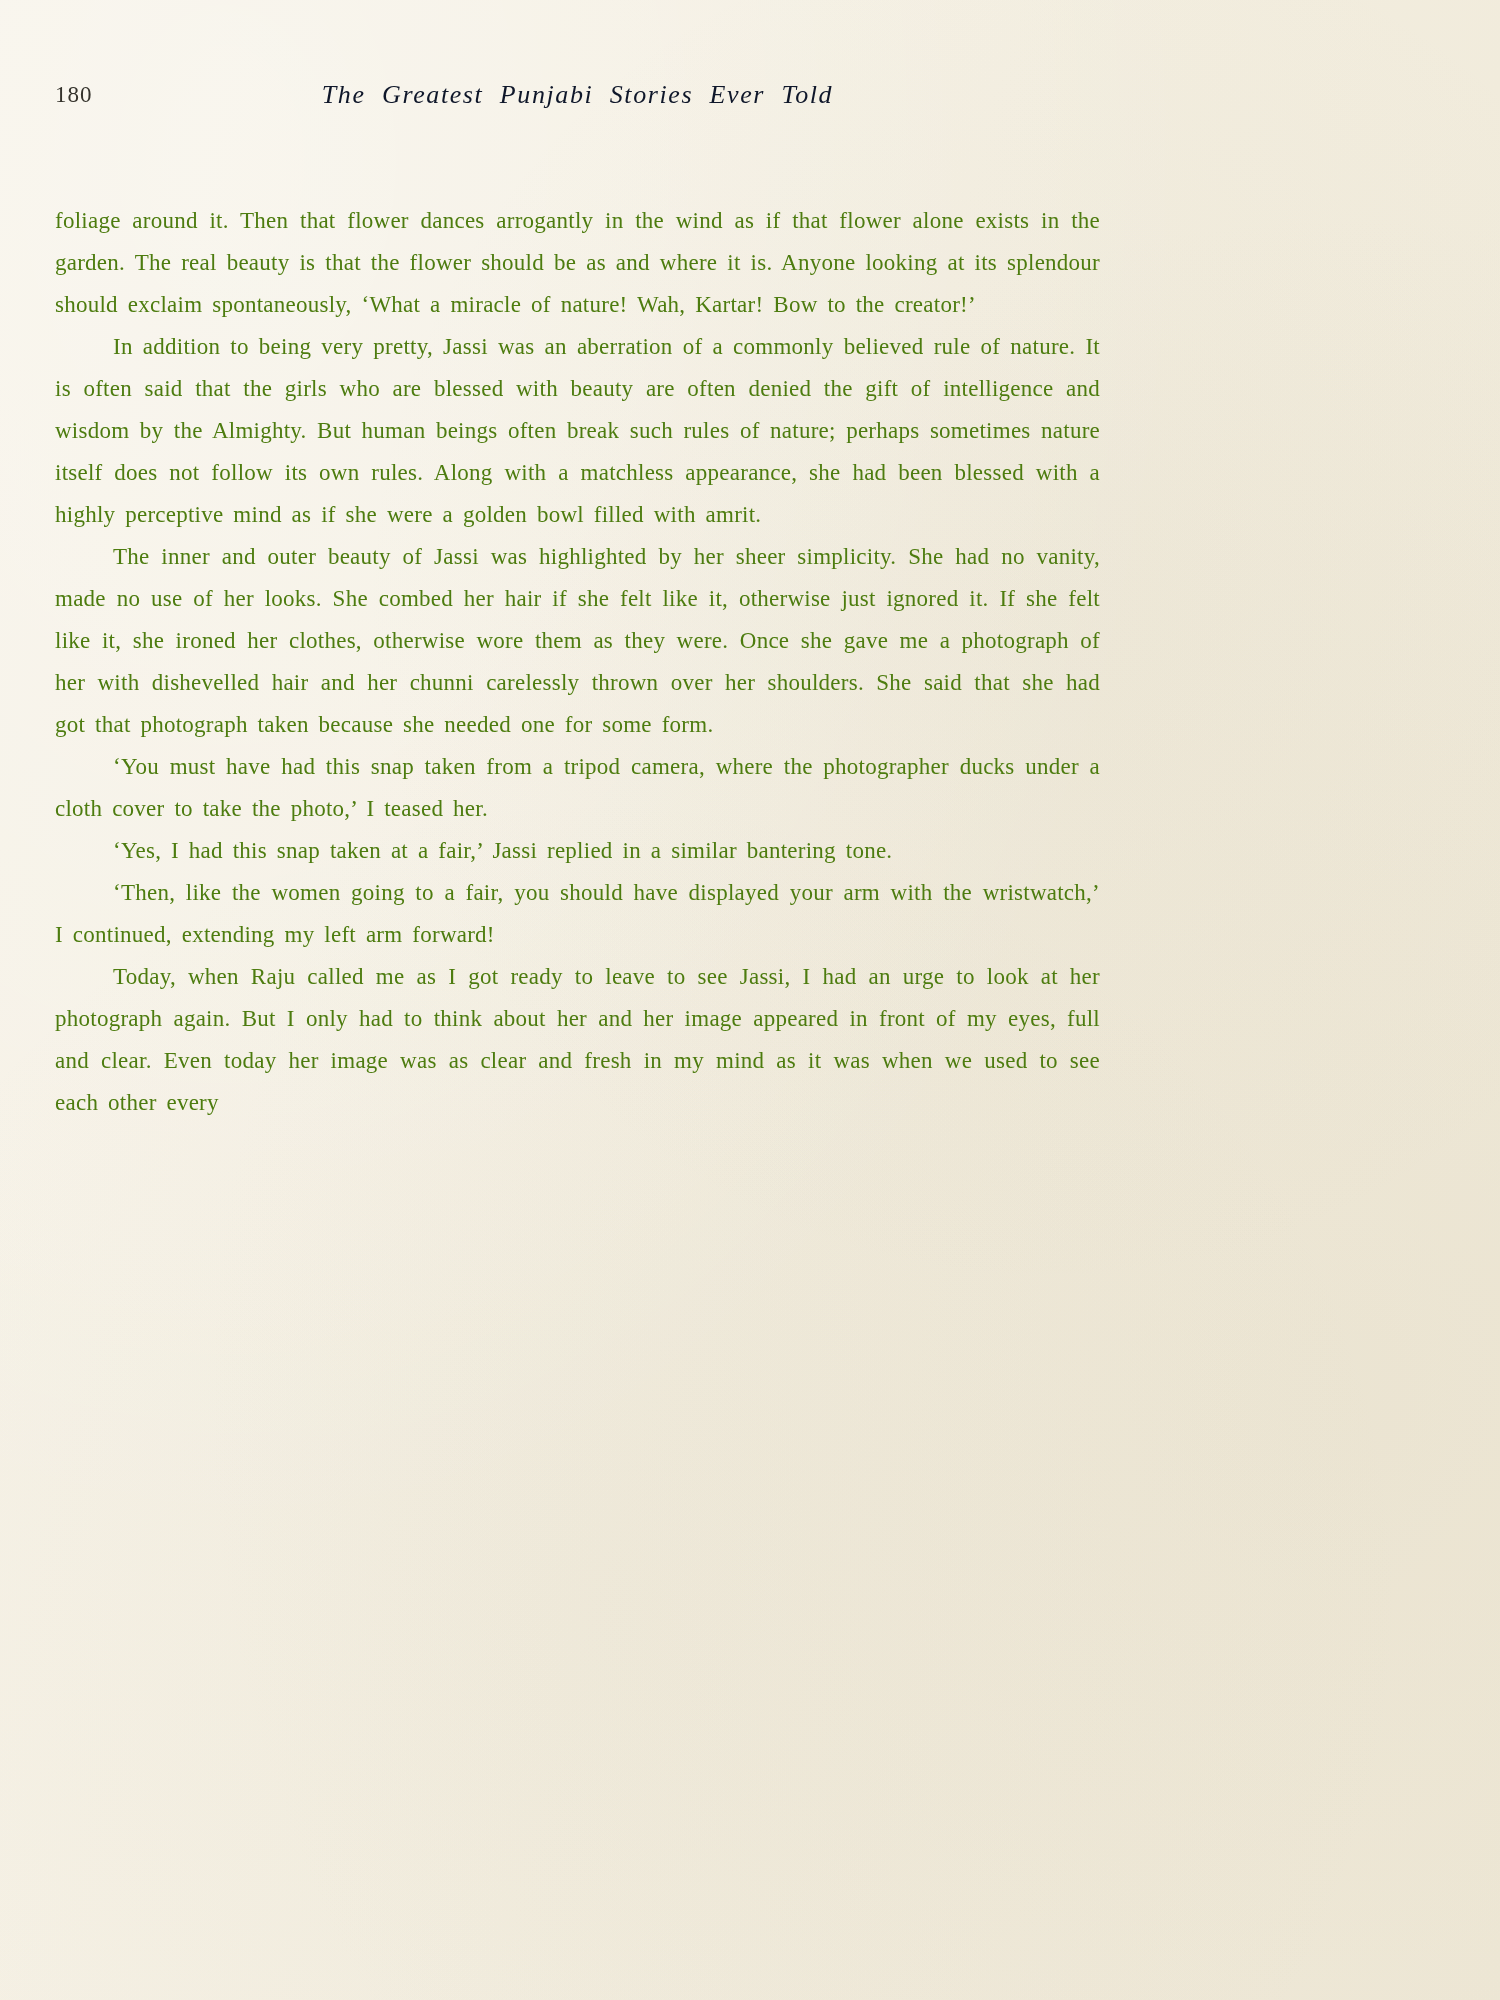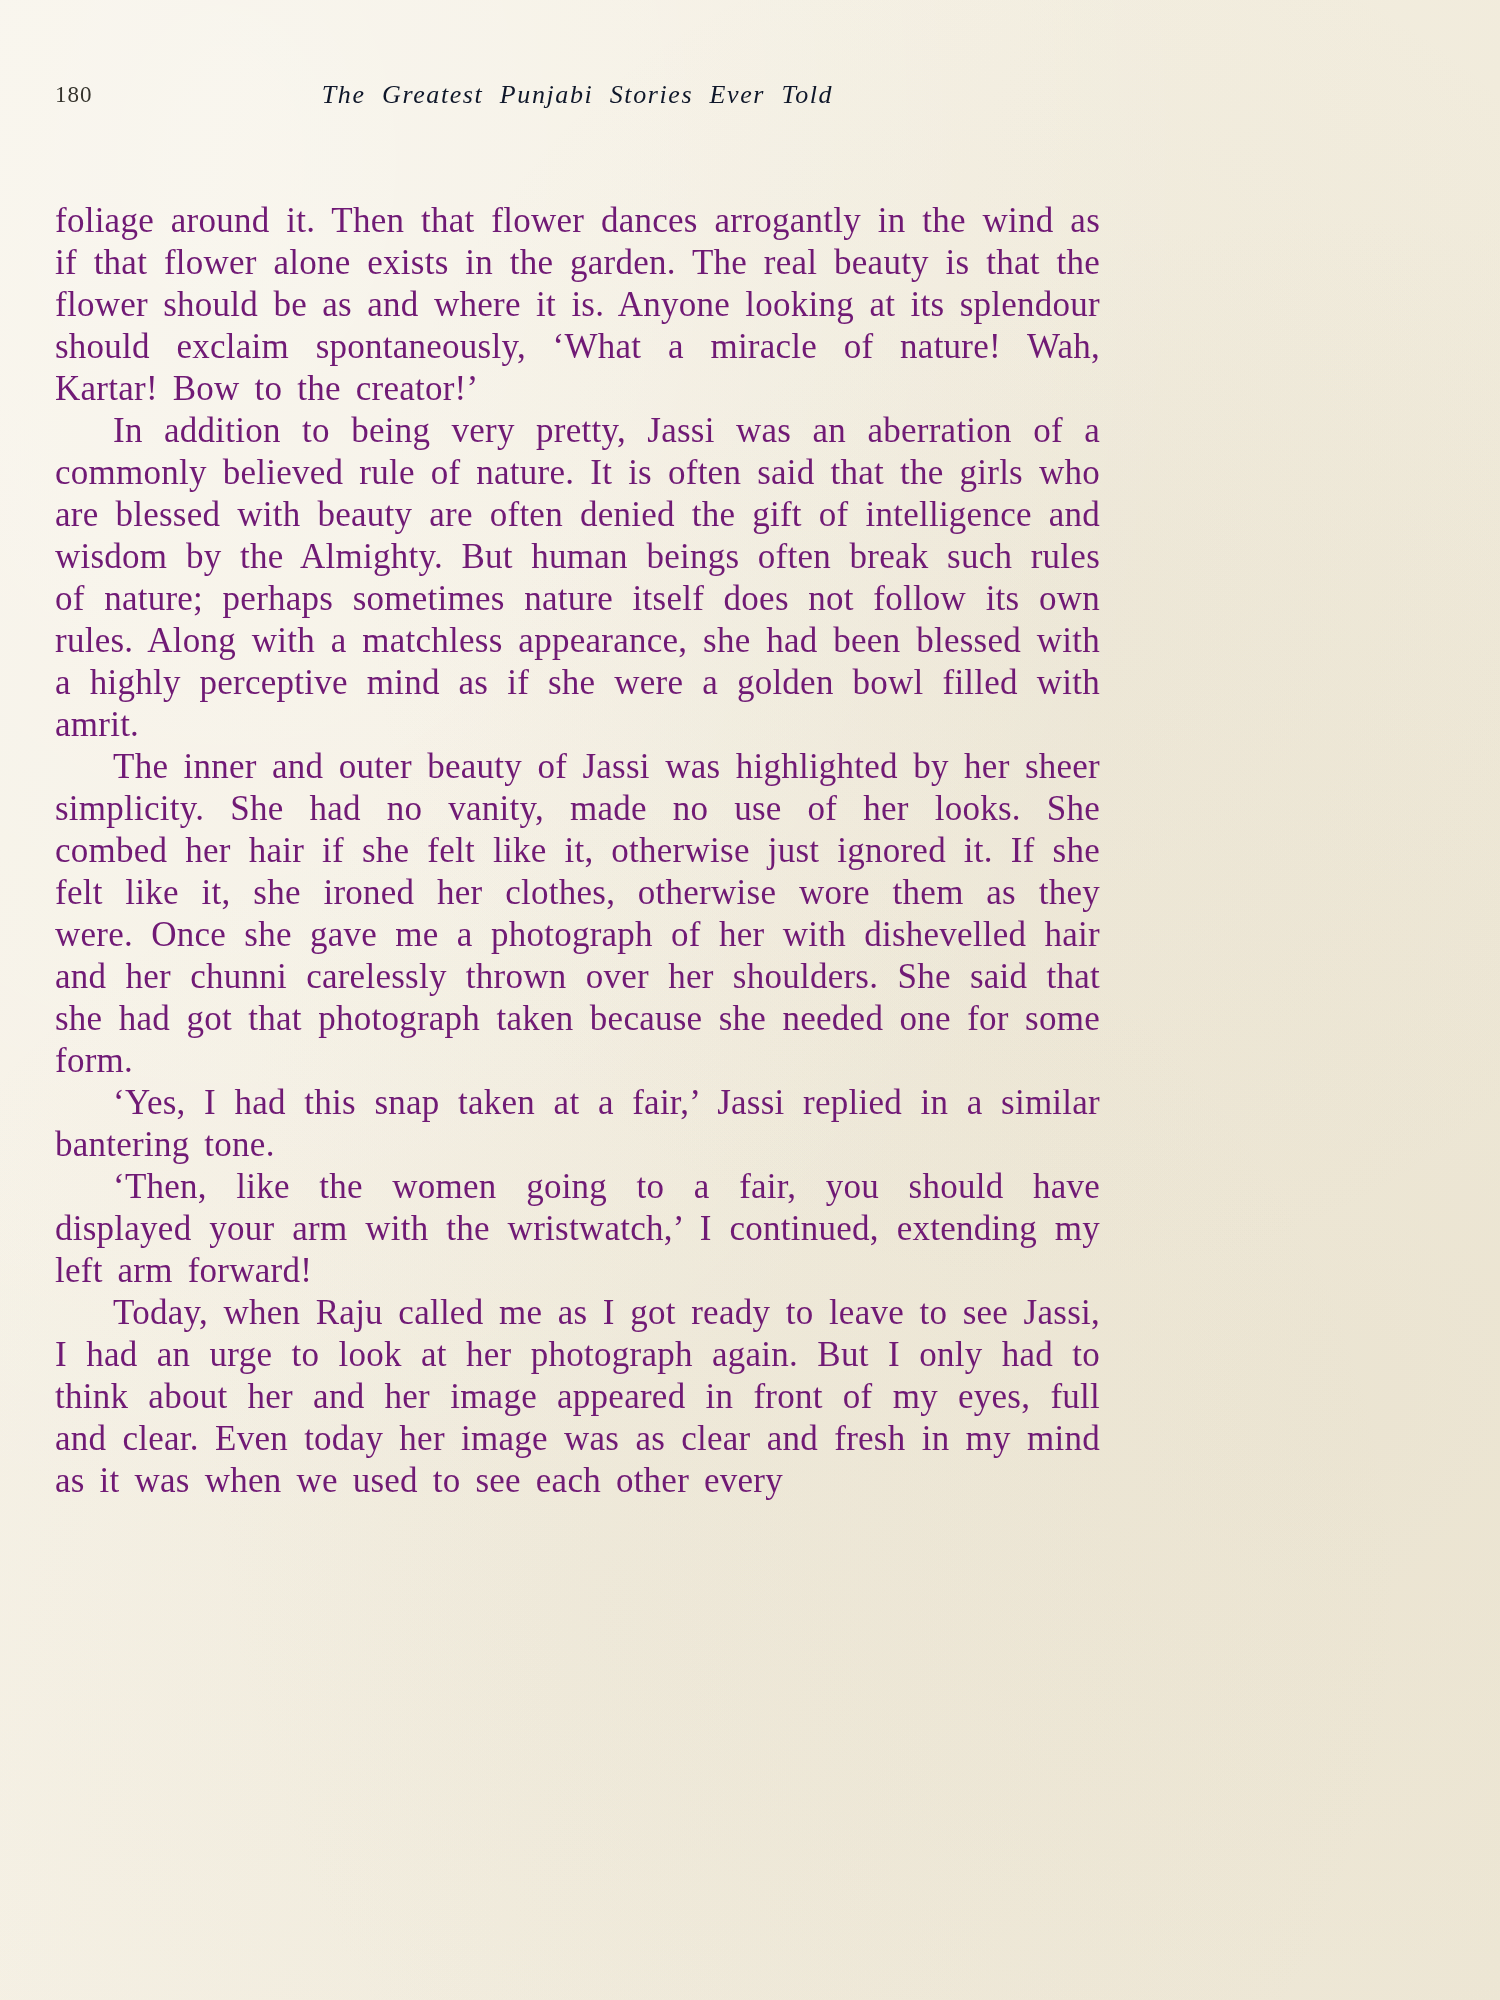--- a/index.html
+++ b/index.html
@@ -49,42 +49,43 @@
   .running-header {
     text-align: center;
     font-style: italic;
     font-size: 26px;
     letter-spacing: 1.6px;
     word-spacing: 0.32em;
     color: #0f172a;
   }
   .body-text p {
     margin: 0;
-    font-size: 35px;
+    font-size: 23px;
     line-height: 42px;
     text-align: justify;
     word-spacing: 0.17em;
     letter-spacing: 0.25px;
-    color: #701a75;
+    color: #4d7c0f;
   }
   .body-text p.indent {
     text-indent: 58px;
   }
 </style>
 </head>
 <body>
 
 <div class="paper-texture"></div>
 
 <div class="page">
   <div class="header-row">
     <span class="page-number">180</span>
     <div class="running-header">The Greatest Punjabi Stories Ever Told</div>
   </div>
   <div class="body-text">
       <p class="para">foliage around it. Then that flower dances arrogantly in the wind as if that flower alone exists in the garden. The real beauty is that the flower should be as and where it is. Anyone looking at its splendour should exclaim spontaneously, ‘What a miracle of nature! Wah, Kartar! Bow to the creator!’</p>
       <p class="para indent">In addition to being very pretty, Jassi was an aberration of a commonly believed rule of nature. It is often said that the girls who are blessed with beauty are often denied the gift of intelligence and wisdom by the Almighty. But human beings often break such rules of nature; perhaps sometimes nature itself does not follow its own rules. Along with a matchless appearance, she had been blessed with a highly perceptive mind as if she were a golden bowl filled with amrit.</p>
       <p class="para indent">The inner and outer beauty of Jassi was highlighted by her sheer simplicity. She had no vanity, made no use of her looks. She combed her hair if she felt like it, otherwise just ignored it. If she felt like it, she ironed her clothes, otherwise wore them as they were. Once she gave me a photograph of her with dishevelled hair and her chunni carelessly thrown over her shoulders. She said that she had got that photograph taken because she needed one for some form.</p>
+      <p class="para indent">‘You must have had this snap taken from a tripod camera, where the photographer ducks under a cloth cover to take the photo,’ I teased her.</p>
       <p class="para indent">‘Yes, I had this snap taken at a fair,’ Jassi replied in a similar bantering tone.</p>
       <p class="para indent">‘Then, like the women going to a fair, you should have displayed your arm with the wristwatch,’ I continued, extending my left arm forward!</p>
       <p class="para indent">Today, when Raju called me as I got ready to leave to see Jassi, I had an urge to look at her photograph again. But I only had to think about her and her image appeared in front of my eyes, full and clear. Even today her image was as clear and fresh in my mind as it was when we used to see each other every</p>
     </div>
 </div>
 
 </body></html>

